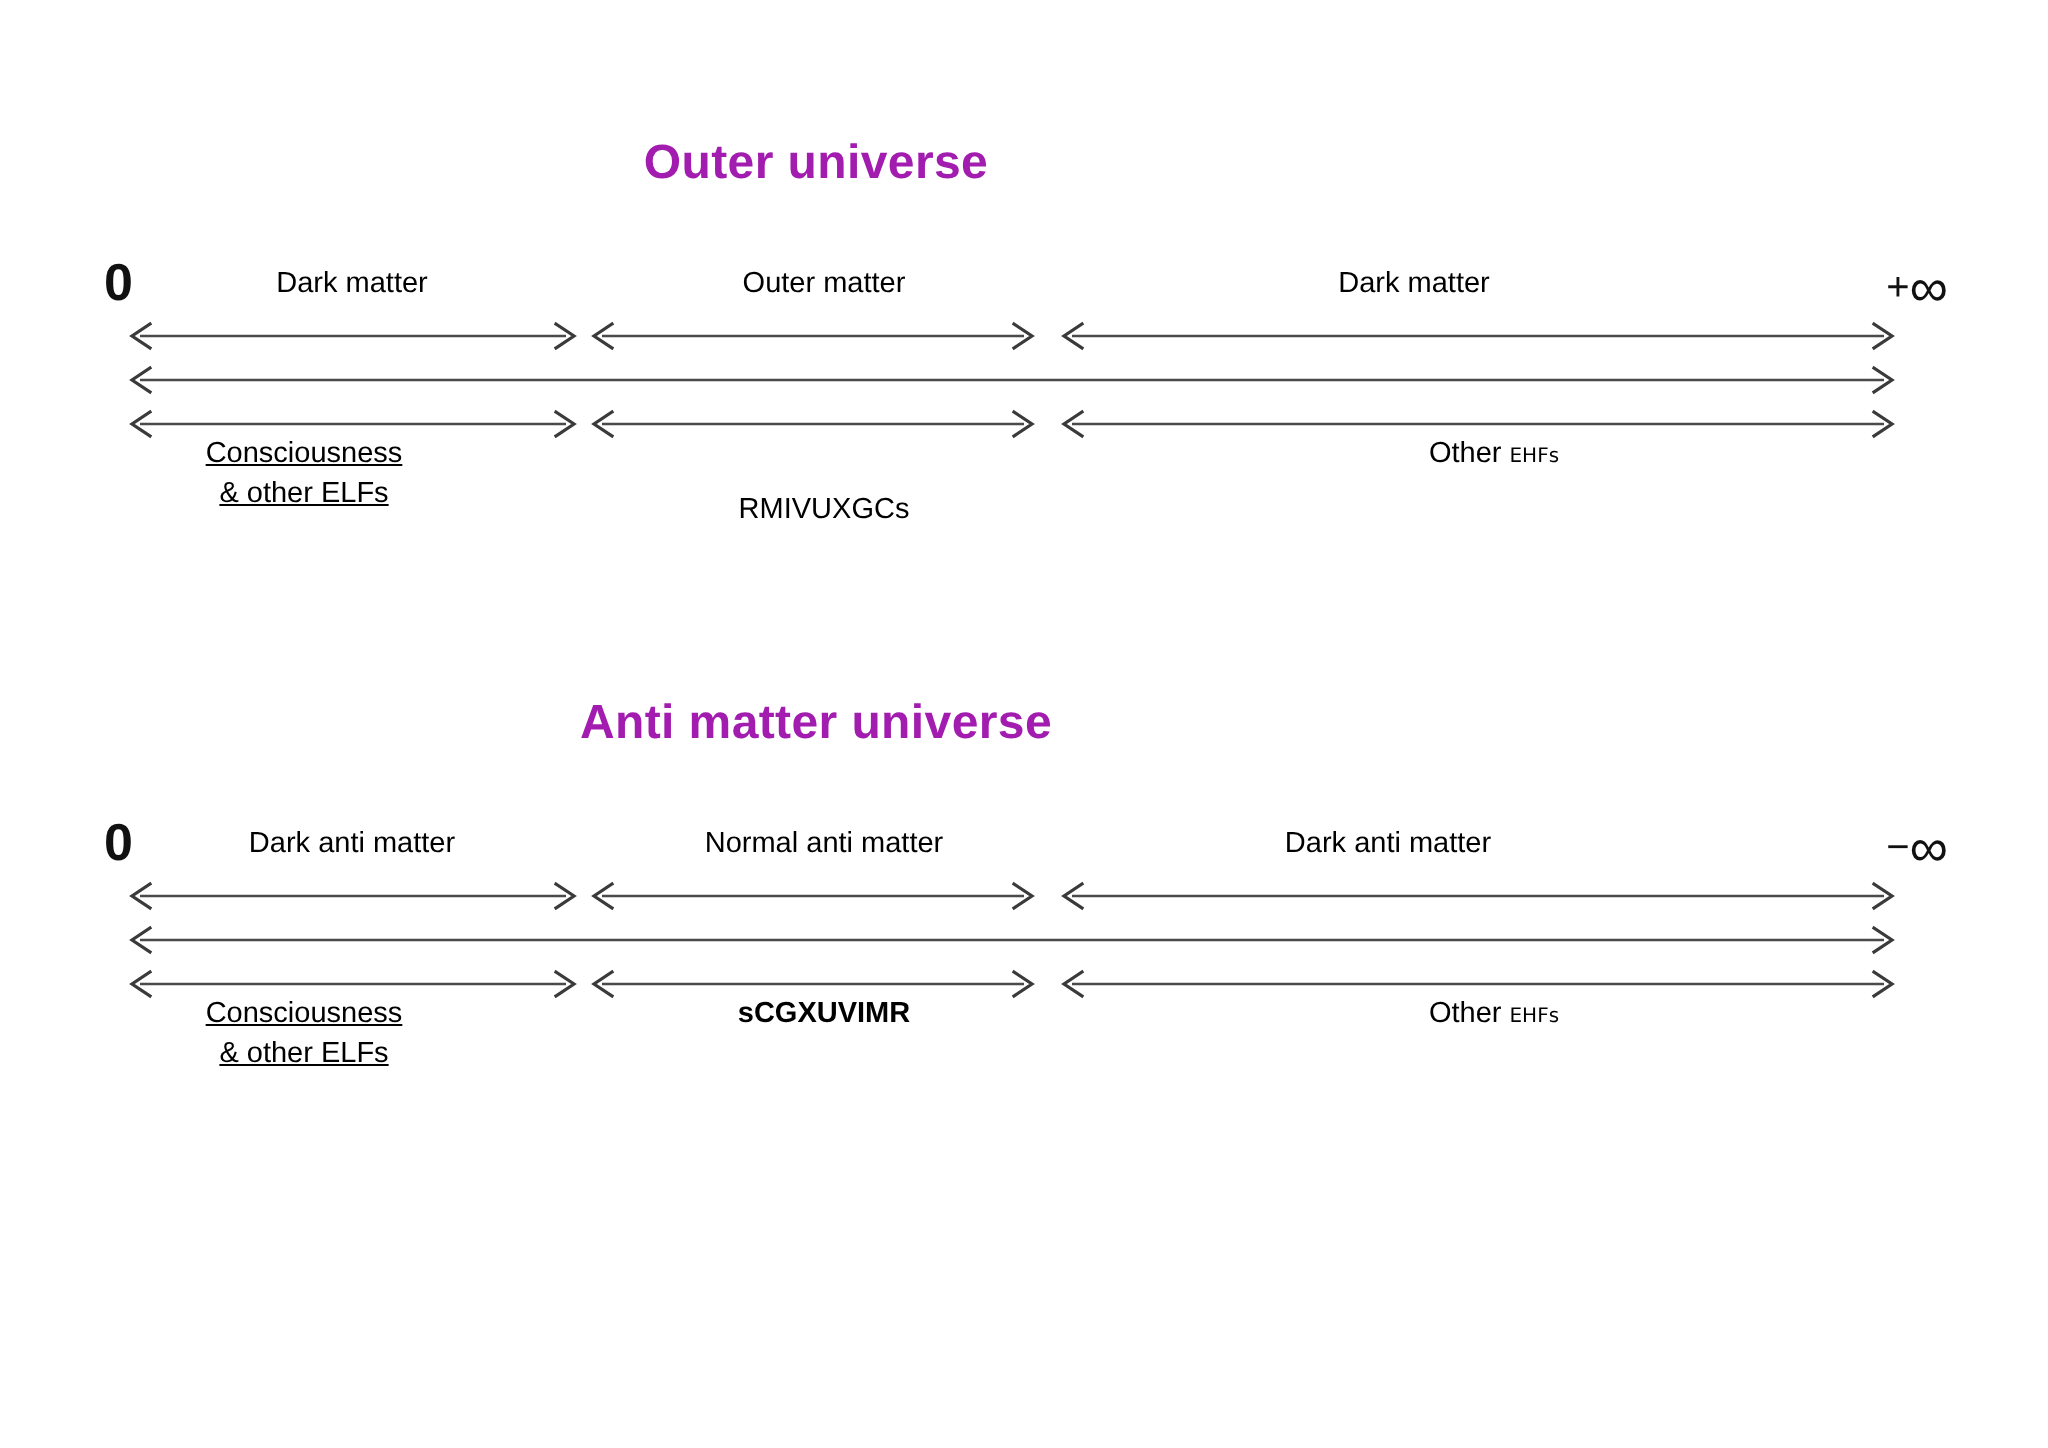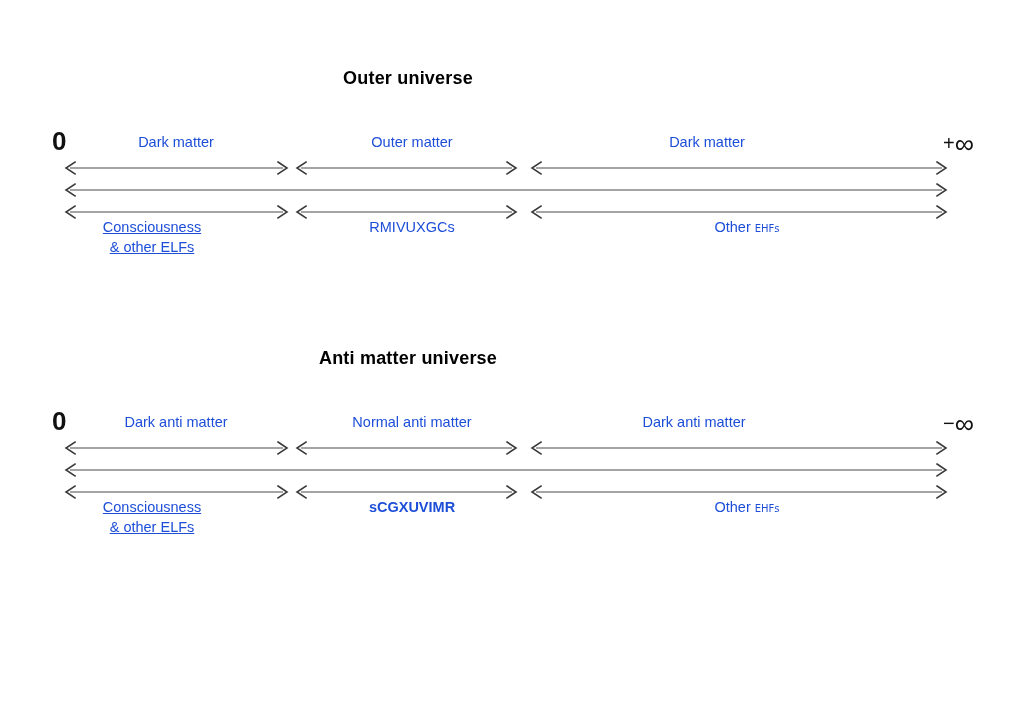--- a/index.html
+++ b/index.html
@@ -31,24 +31,24 @@
   }
   .block-outer  { top: 50px; }
   .block-anti   { top: 330px; }
 
   .diagram-title {
     position: absolute;
     left: 0;
     width: 816px;
     top: 18px;
     text-align: center;
-    font-size: 18px;
+    font-size: 24px;
     font-weight: 600;
     letter-spacing: 0.2px;
-    color: #000000;
+    color: #a21caf;
   }
 
   
   .axis-area {
     position: absolute;
     left: 0;
     top: 78px;
     width: 1024px;
     height: 150px;
   }
@@ -87,21 +87,21 @@
   }
   .label-row-top    { top: 5px; }
   .label-row-bottom { top: 90px; }
   .label-row-bottom2{ top: 90px; }
 
   .seg-label {
     position: absolute;
     text-align: center;
     font-size: 14.5px;
     font-weight: 500;
-    color: #1d4ed8;
+    color: #000000;
     line-height: 1.35;
     white-space: nowrap;
     transform: translateX(-50%);
   }
   .seg-label.multiline { white-space: normal; width: 170px; text-decoration: underline; }
   .seg-label .alt-font {
     font-family: "DejaVu Sans", sans-serif;
     font-weight: 400;
     font-size: 10px;
   }
@@ -206,21 +206,21 @@
             <polyline class="arrow-head" points="937,2 946,8 937,14"></polyline>
           </g>
         </svg>
       </div>
 
       <div class="label-row label-row-bottom">
         <div class="seg-label multiline" style="left:152px;">
           <span>Consciousness</span><br>
           <span>&amp; other ELFs</span>
         </div>
-        <div class="seg-label" style="left:412px;">RMIVUXGCs</div>
+        <div class="seg-label" style="left:412px;margin-top:28px;">RMIVUXGCs</div>
         <div class="seg-label" style="left:747px;"><span>Other </span><span class="alt-font">EHFs</span></div>
       </div>
 
     </div>
   </div>
 
   <div class="block block-anti">
 
     <div class="diagram-title">Anti matter universe</div>
 

